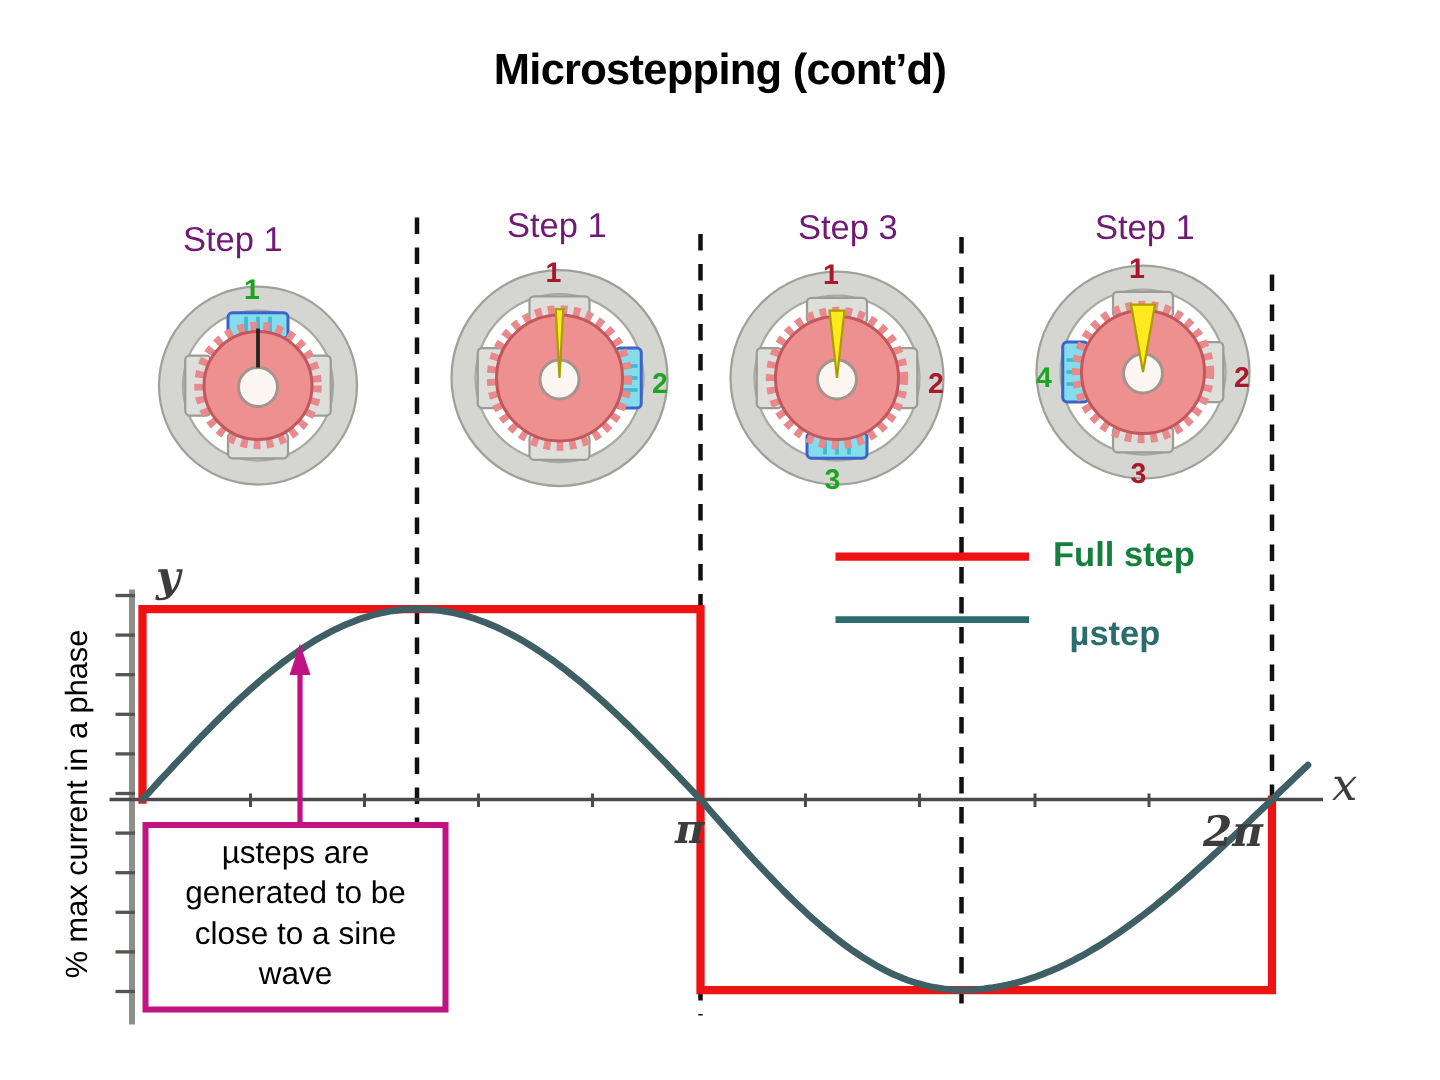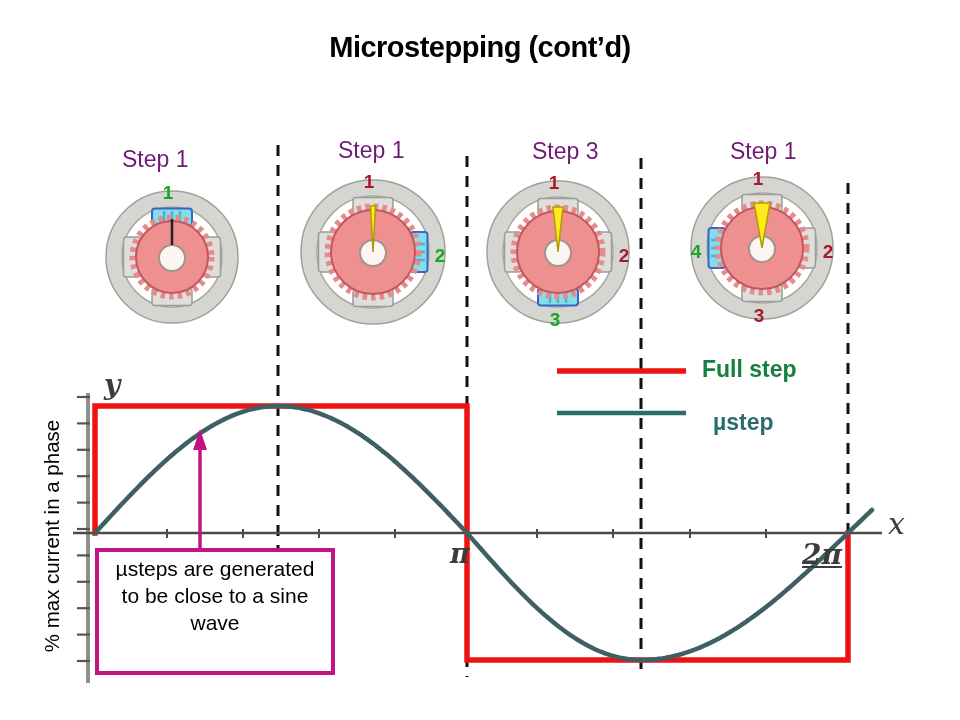--- a/index.html
+++ b/index.html
@@ -10,24 +10,24 @@
   #title{left:0;right:0;top:31px;text-align:center;font-size:29px;font-weight:bold;
          letter-spacing:-0.5px;color:#000;}
   .step-label{font-size:23px;color:#701a75;}
   .legend-label{font-size:23px;font-weight:bold;}
   #legend-full{left:702px;top:356px;color:#15803d;}
   #legend-micro{left:713px;top:398px;color:#2B6D6D;margin-top:11px;}
   .math{font-family:"DejaVu Serif",serif;font-style:italic;color:#3C3C3C;}
   #sym-y{left:104px;top:368px;font-size:28px;font-weight:bold;}
   #sym-x{left:888px;top:506px;font-size:30px;}
   #sym-pi{left:450px;top:538px;font-size:27px;font-weight:bold;}
-  #sym-2pi{left:802px;top:538px;font-size:28px;font-weight:bold;text-decoration:underline;}
+  #sym-2pi{left:802px;top:538px;font-size:28px;font-weight:bold;}
   #ylabel{left:40px;top:682px;width:292px;text-align:center;transform-origin:0 0;
           transform:rotate(-90deg);font-size:20.5px;color:#000;white-space:nowrap;}
-  #annot{left:95px;top:548px;width:240px;height:127px;box-sizing:border-box;
+  #annot{left:95px;top:548px;width:204px;height:127px;box-sizing:border-box;
          border:4px solid #C11384;background:#fff;font-size:21px;line-height:1.28;
          text-align:center;color:#000;padding:4px 6px;white-space:normal;}
 </style>
 </head>
 <body>
 
 <div id="slide">
 
   <svg id="gfx" width="960" height="720">
       <line x1="278" y1="145" x2="278" y2="548" stroke="#111" stroke-width="3" stroke-dasharray="11 9"></line>

